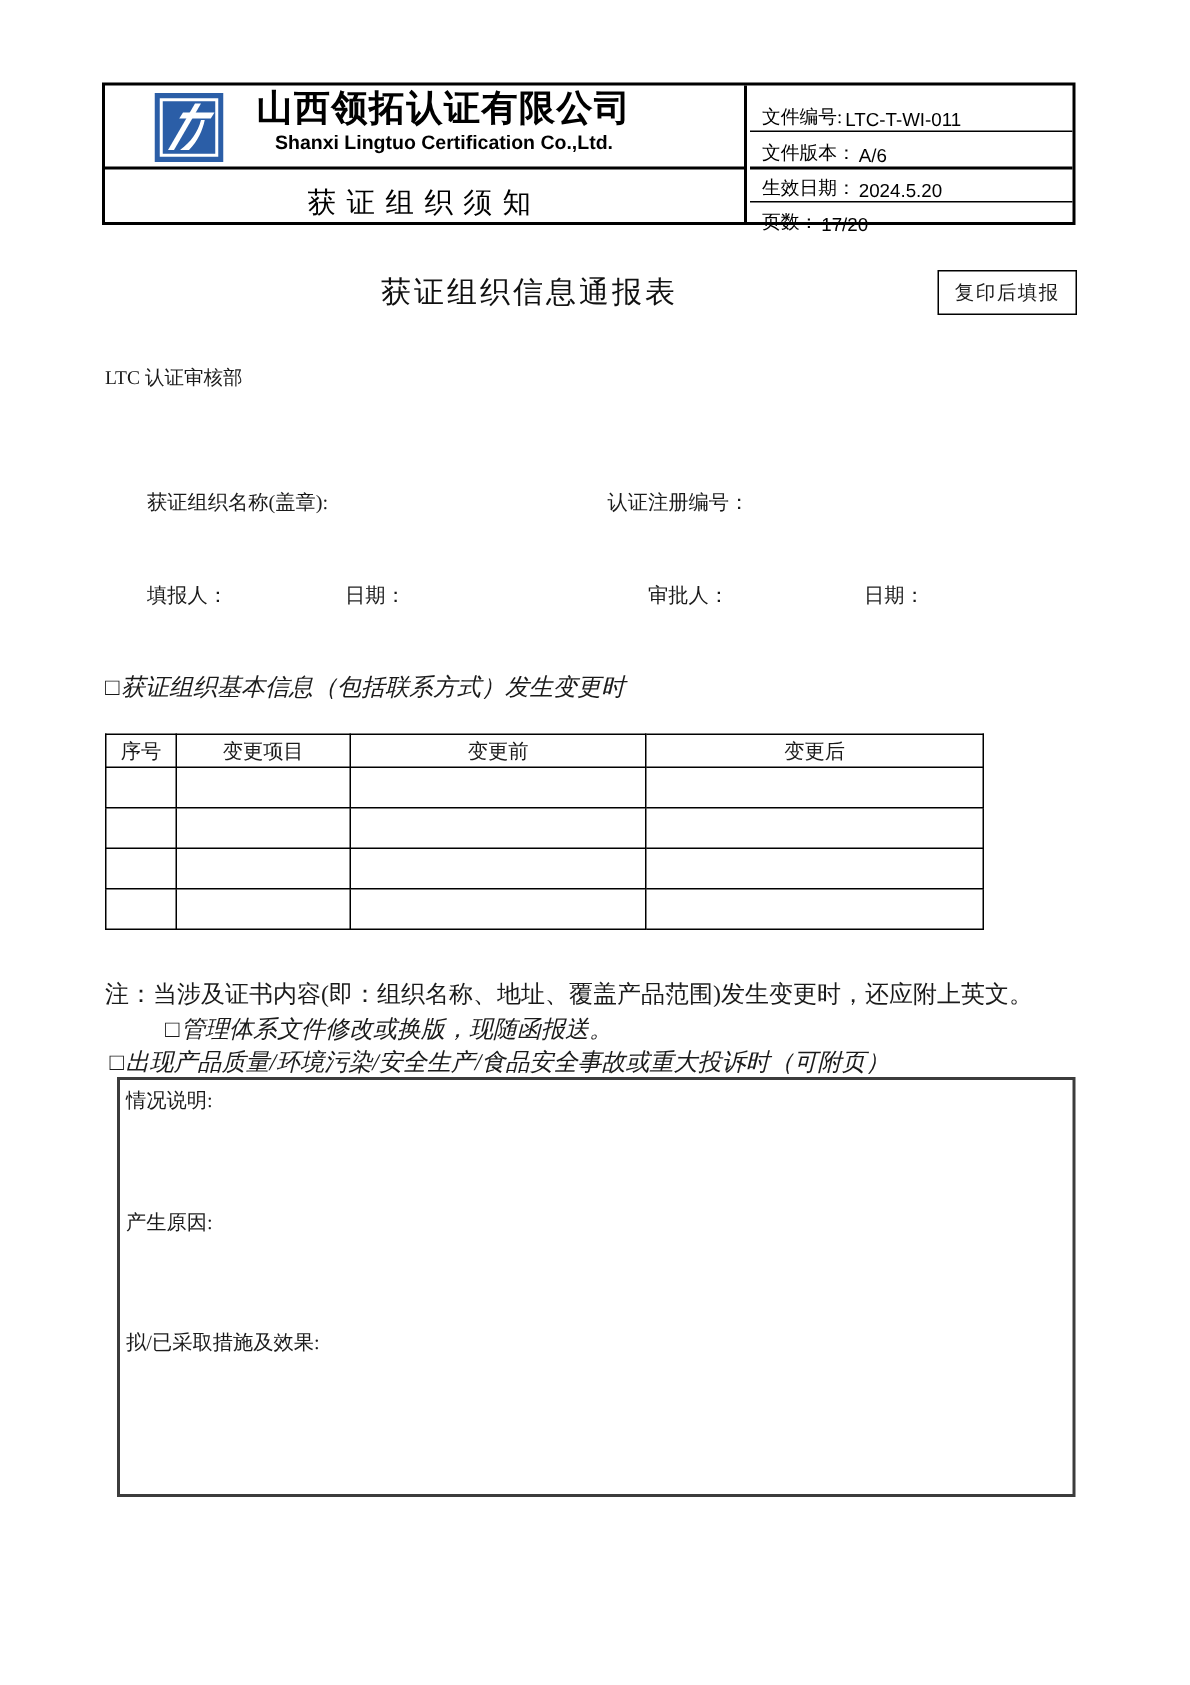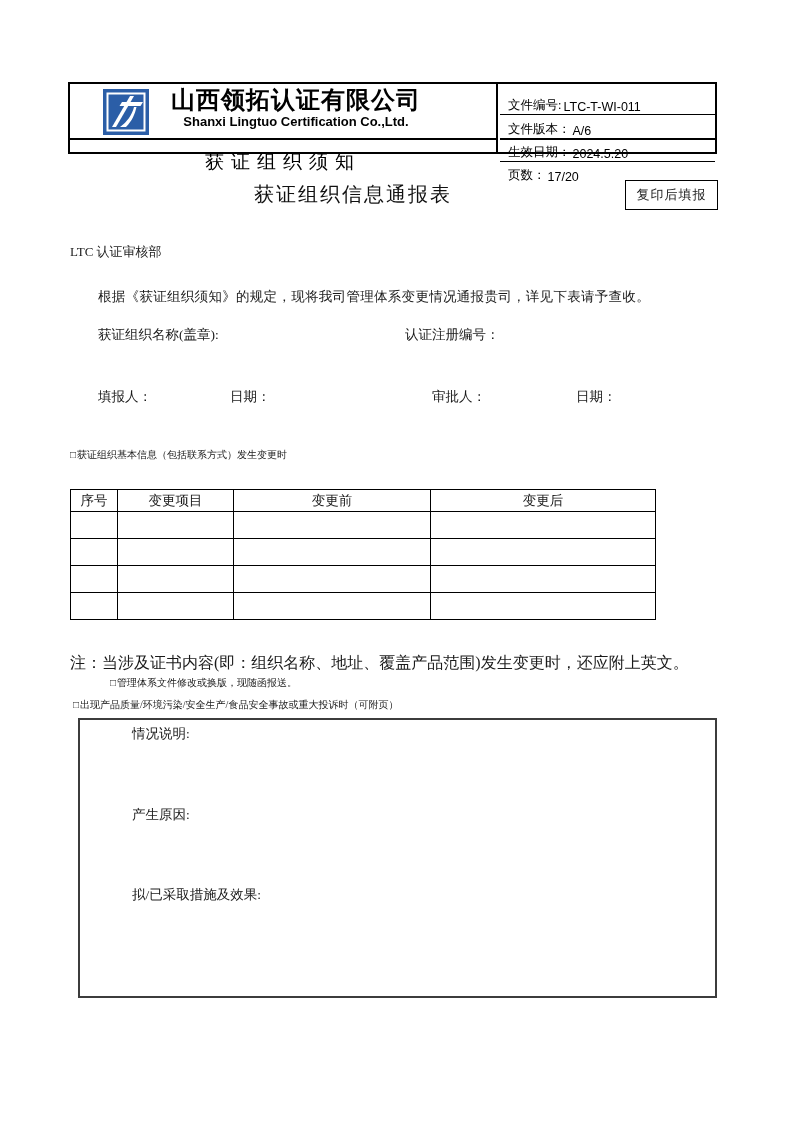--- a/index.html
+++ b/index.html
@@ -9,23 +9,22 @@
     width:793px; height:1123px;
     margin:0 auto;
     background:#ffffff;
     font-family:"Liberation Serif", serif;
     color:#1a1a1a;
     overflow:hidden;
   }
   
   .header-table {
     position:absolute; left:68px; top:55px;
-    width:649px; height:72px;
+    width:649px; height:95px;
     border:2px solid #000;
-    margin-top:27px;
   }
   .h-left {
     position:absolute; left:0; top:0; width:428px; height:100%;
     border-right:2px solid #000;
   }
   .h-left-top {
     position:relative; height:56px; border-bottom:2px solid #000;
   }
   .logo-wrap { position:absolute; left:33px; top:5px; width:46px; height:46px; }
   .company-block {
@@ -65,41 +64,41 @@
   .stamp-box {
     position:absolute; left:625px; top:180px; width:93px; height:30px;
     border:1px solid #000; display:flex; align-items:center; justify-content:center;
     font-size:13px; letter-spacing:1px;
   }
   
   .addressee { position:absolute; left:70px; top:243px; font-size:13px; }
   .intro     { position:absolute; left:98px; top:288px; font-size:13.5px; letter-spacing:0.3px; }
   .line-abs  { position:absolute; font-size:13.5px; }
   
-  .cbx-line { position:absolute; font-size:10px; }
+  .cbx-line { position:absolute; font-size:16px;font-style:italic; }
   .cbx { display:inline-block; margin-right:1px; }
   
   .change-table {
     position:absolute; left:70px; top:489px;
     border-collapse:collapse; table-layout:fixed;
   }
   .change-table th, .change-table td {
     border:1px solid #000; font-weight:normal; font-size:13.5px;
     text-align:center; padding:0;
   }
   .change-table th { height:22px; }
   .change-table td { height:27px; }
   
   .note-line { position:absolute; left:70px; font-size:16px; }
   
   .incident-box {
     position:absolute; left:78px; top:718px; width:639px; height:280px;
     border:2px solid #3c3c3c;
   }
-  .incident-label { position:absolute; left:4px; font-size:13.5px;margin-left:48px; }
+  .incident-label { position:absolute; left:4px; font-size:13.5px; }
 </style>
 </head>
 <body>
 
 <div class="page">
 
   <div class="header-table">
     <div class="h-left">
       <div class="h-left-top">
         <div class="logo-wrap">
@@ -135,21 +134,20 @@
         <span class="meta-label">页数：</span>
           <span class="meta-value">17/20</span>
       </div>
     </div>
   </div>
 
   <div class="form-title">获证组织信息通报表</div>
   <div class="stamp-box">复印后填报</div>
 
   <div class="addressee">LTC 认证审核部</div>
-  <div class="intro">根据《获证组织须知》的规定，现将我司管理体系变更情况通报贵司，详见下表请予查收。</div>
 
   <span class="line-abs" style="left:98px; top:326px;">获证组织名称(盖章):</span>
   <span class="line-abs" style="left:405px; top:326px;">认证注册编号：</span>
 
   <span class="line-abs" style="left:98px; top:388px;">填报人：</span>
   <span class="line-abs" style="left:230px; top:388px;">日期：</span>
   <span class="line-abs" style="left:432px; top:388px;">审批人：</span>
   <span class="line-abs" style="left:576px; top:388px;">日期：</span>
 
   <div class="cbx-line" style="left:70px; top:448px;">

